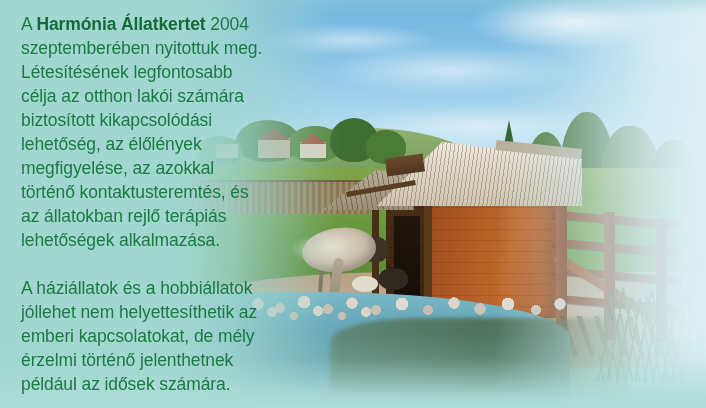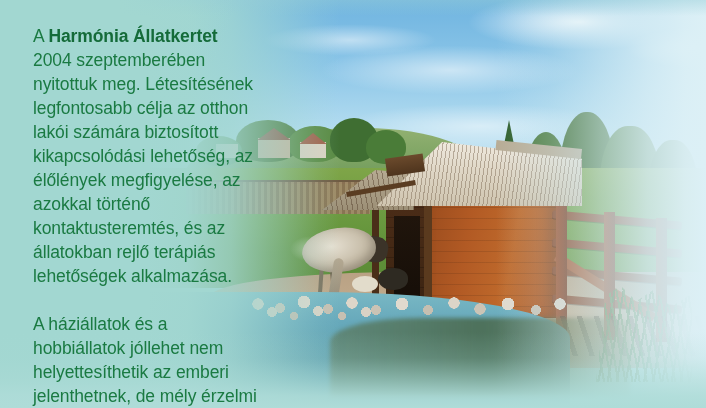--- a/index.html
+++ b/index.html
@@ -311,21 +311,21 @@
   #text-col{
     position:absolute;
     left:21px;top:12px;width:250px;
     z-index:50;
   }
   .para{
     color:#1a7a42;
     font-size:17.5px;
     line-height:24px;
     letter-spacing:-0.1px;
-    margin:12px;
+    margin:0;
     text-rendering:optimizeLegibility;
   }
   .para + .para{margin-top:24px;}
   .para b{font-weight:bold;color:#146b39;}
 </style>
 </head>
 <body>
 
 <div id="panel">
 
@@ -403,16 +403,16 @@
     <div class="layer fade-right"></div>
     <div class="layer fade-left"></div>
     <div class="layer fade-bottom"></div>
     <div class="layer fade-top"></div>
     <div class="layer fade-tl"></div>
   </div>
 
   <div id="text-col">
     <p class="para"><span>A </span><b>Harmónia Állatkertet</b><span> 2004 szeptemberében nyitottuk meg. Létesítésének legfontosabb célja az otthon lakói számára biztosított kikapcsolódási lehetőség, az élőlények megfigyelése, az azokkal történő kontaktusteremtés, és az állatokban rejlő terápiás lehetőségek alkalmazása.</span></p>
 
-    <p class="para"><span>A háziállatok és a hobbiállatok jóllehet nem helyettesíthetik az emberi jelenthetnek, de mély érzelmi kötődést jelenthetnek például az idősek számára.</span></p>
+    <p class="para"><span>A háziállatok és a hobbiállatok jóllehet nem helyettesíthetik az emberi kapcsolatokat, de mély érzelmi történő jelenthetnek például az idősek számára.</span></p>
   </div>
 
 </div>
 
 </body></html>

